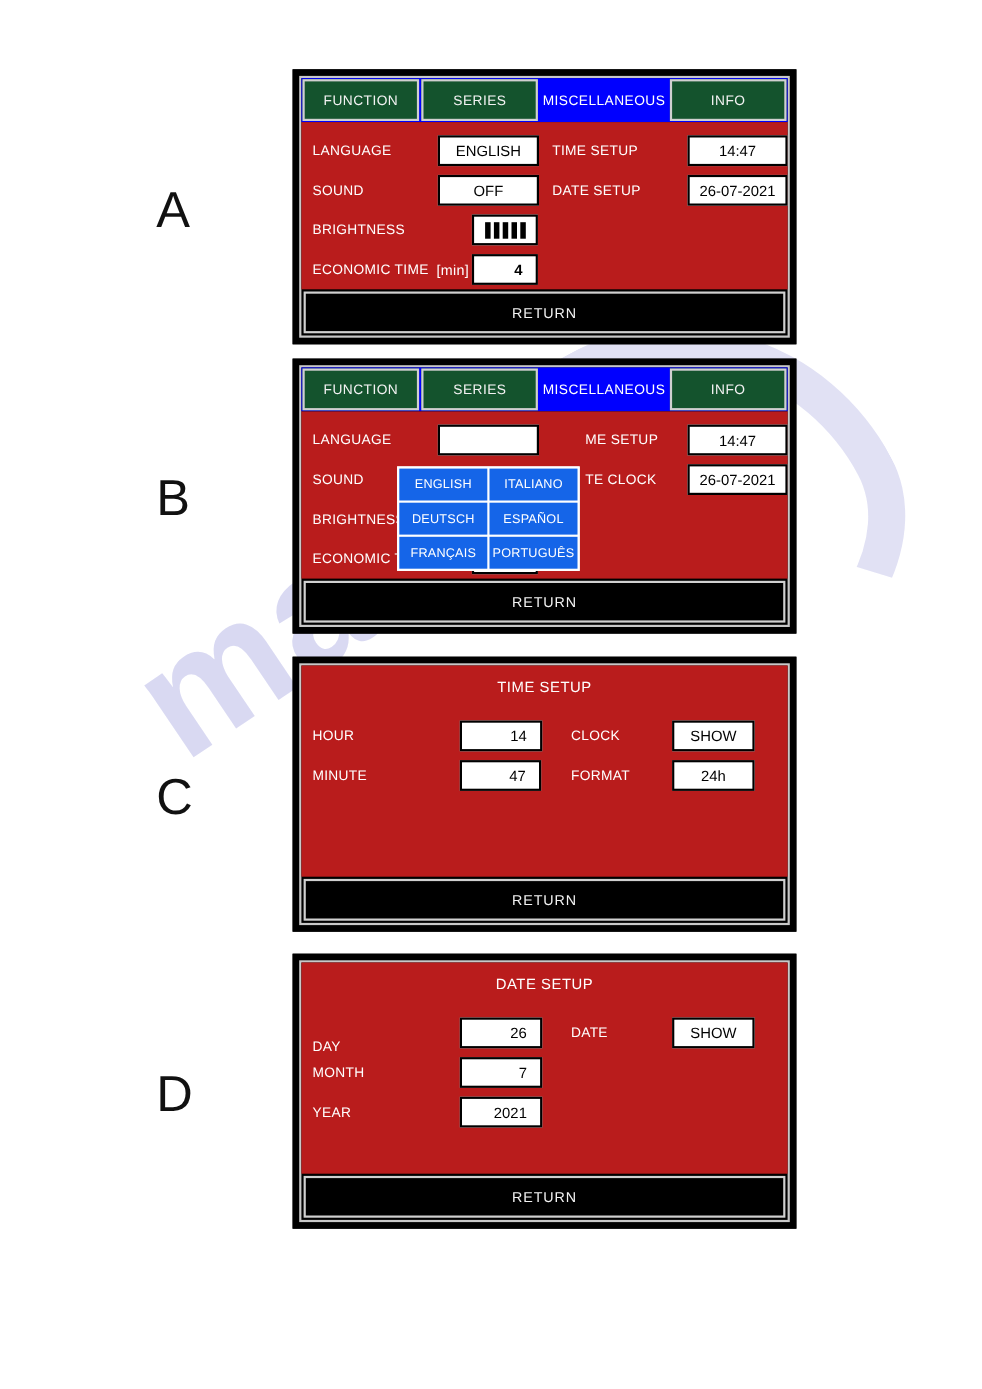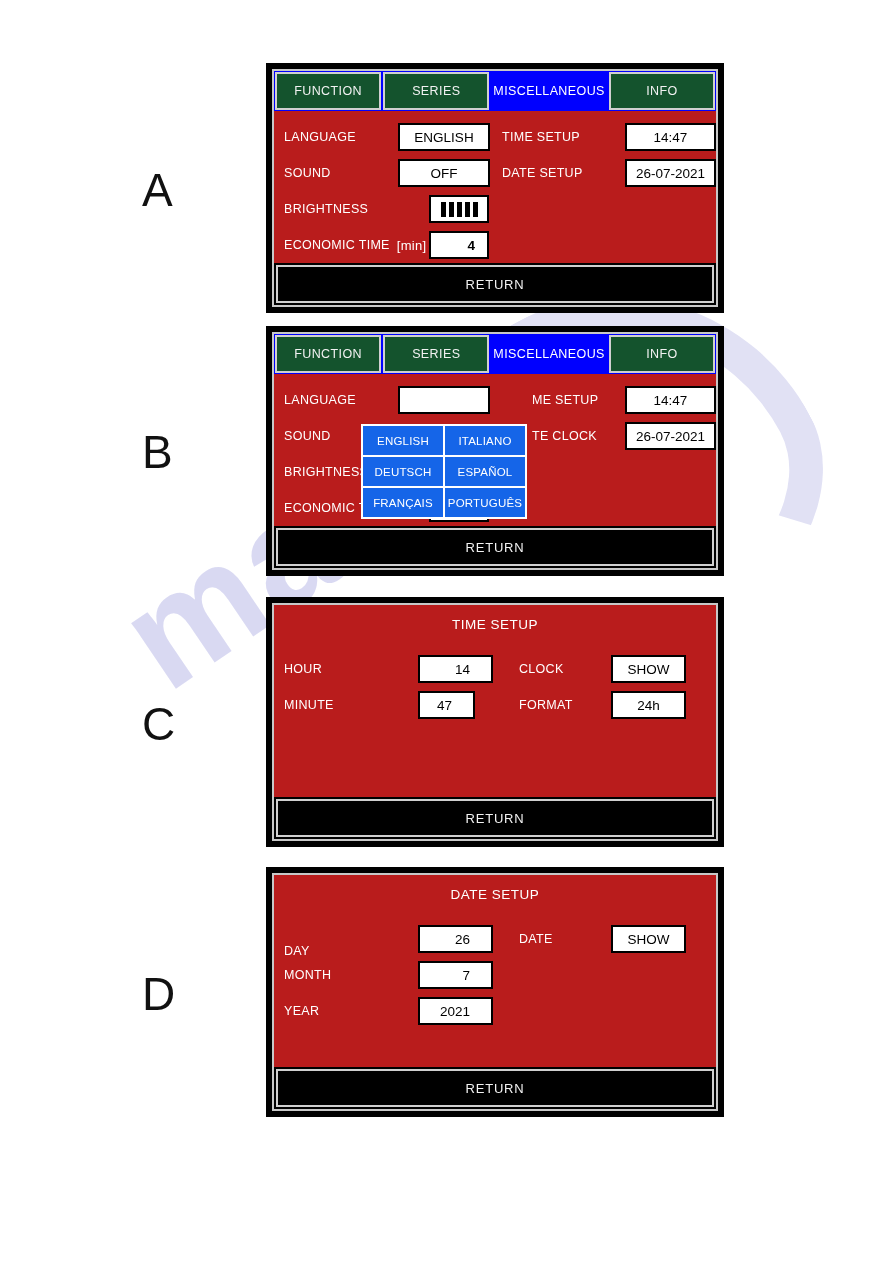--- a/index.html
+++ b/index.html
@@ -157,21 +157,21 @@
     align-items: center;
     justify-content: center;
   }
   .valbox.num {
     justify-content: flex-end;
     padding-right: 12px;
     font-weight: 700;
   }
   .valbox.numlight {
     justify-content: flex-end;
-    padding-right: 21px;
+    padding-right: 12px;
     font-weight: 400;
   }
 
   
   .bright {
     display: flex;
     gap: 3px;
     align-items: center;
     justify-content: center;
     width: 100%;
@@ -355,21 +355,21 @@
       <div class="screen-title">TIME SETUP</div>
 
       <div class="row" style="left:10px; top:50px;">
         <span class="lbl">HOUR</span>
       </div>
       <div class="valbox numlight" style="position:absolute; left:144px; top:50px; width:75px;">14</div>
 
       <div class="row" style="left:10px; top:86px;">
         <span class="lbl">MINUTE</span>
       </div>
-      <div class="valbox numlight" style="position:absolute; left:144px; top:86px; width:57px;">47</div>
+      <div class="valbox numlight" style="position:absolute; left:144px; top:86px; width:74px;">47</div>
 
       <div class="row" style="left:245px; top:50px;">
         <span class="lbl">CLOCK</span>
       </div>
       <div class="valbox" style="position:absolute; left:337px; top:50px; width:75px;">SHOW</div>
 
       <div class="row" style="left:245px; top:86px;">
         <span class="lbl">FORMAT</span>
       </div>
       <div class="valbox" style="position:absolute; left:337px; top:86px; width:75px;">24h</div>

